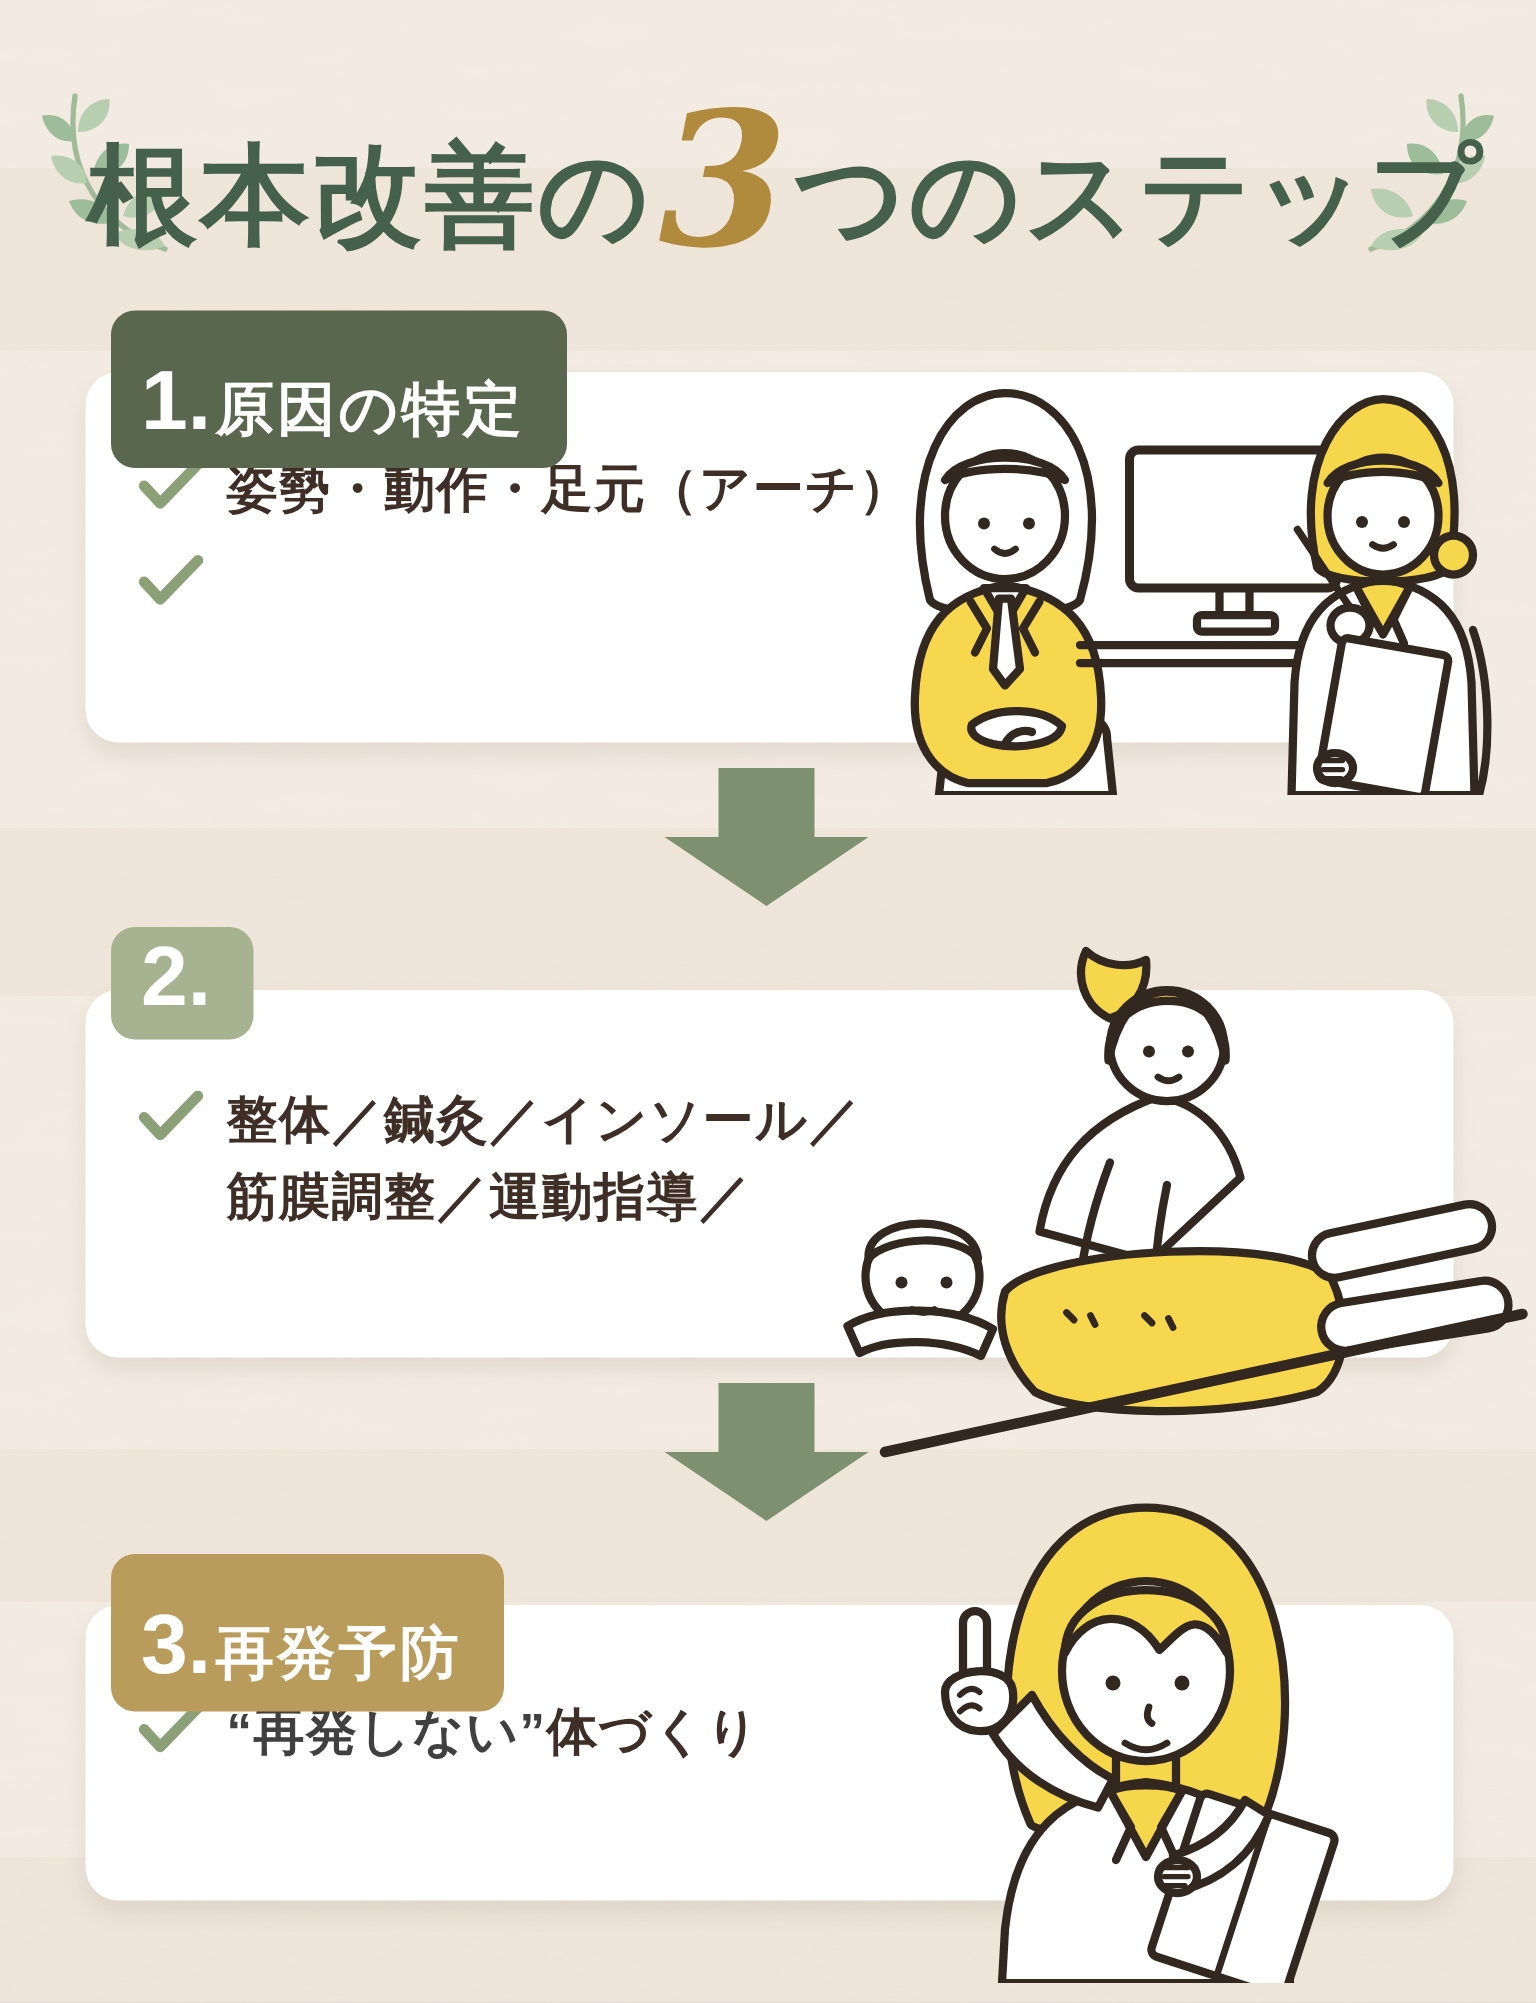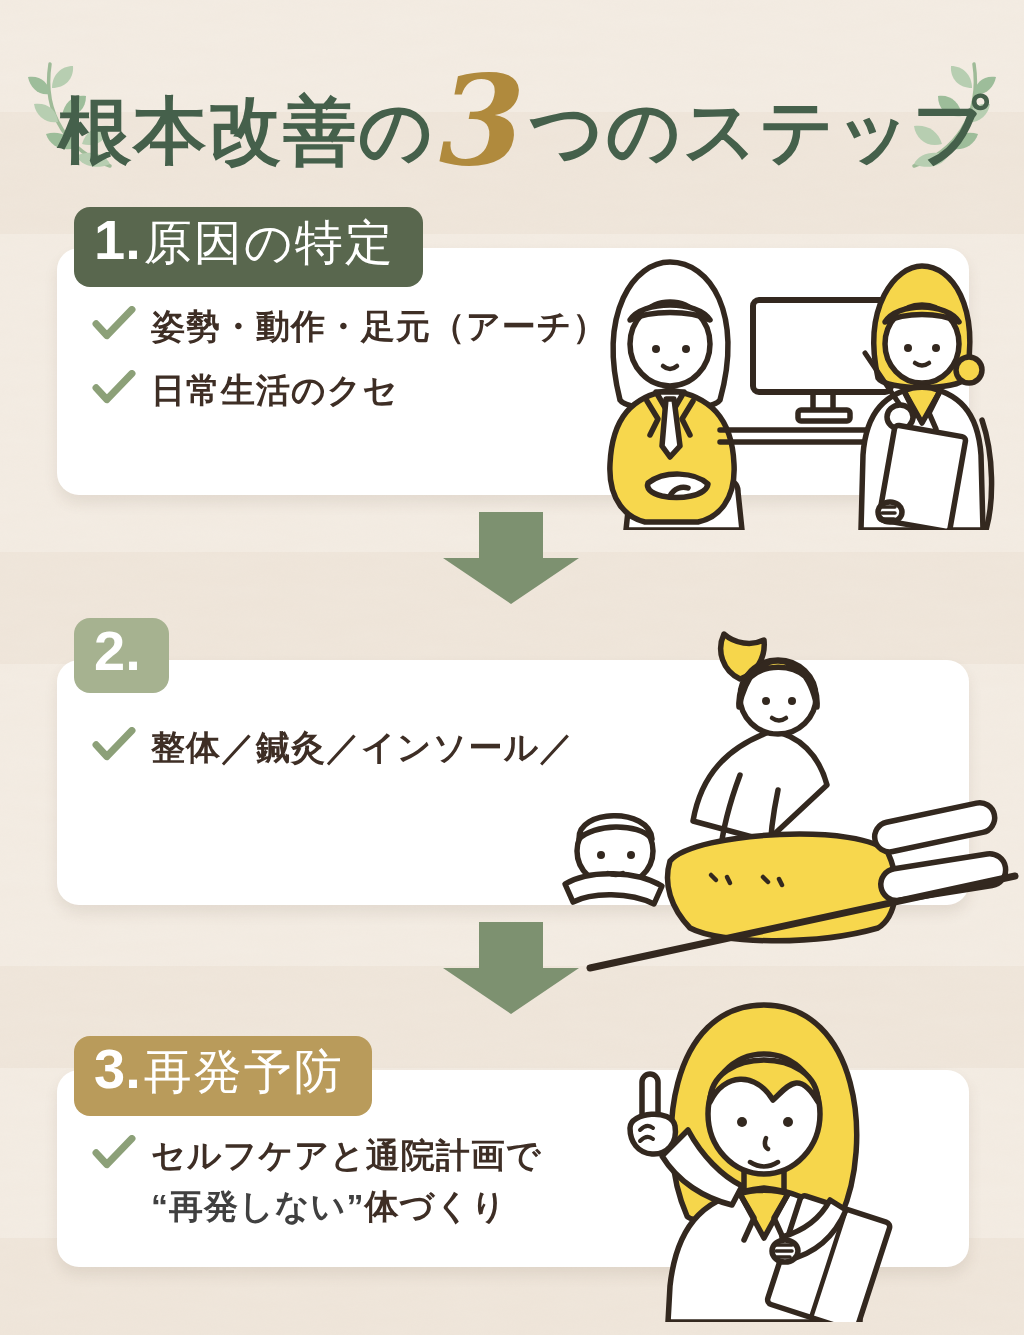--- a/index.html
+++ b/index.html
@@ -20,21 +20,21 @@
   }
   .leaf{position:absolute;z-index:2;}
   .leaf-right{transform:scaleX(-1);}
 
   
   .card{position:absolute;background:#ffffff;border-radius:22px;
         box-shadow:0 8px 14px rgba(90,70,50,.10);z-index:1;}
   .badge{position:absolute;z-index:3;color:#fff;border-radius:16px;
          padding:4px 28px 12px 20px;display:flex;align-items:baseline;gap:3px;white-space:nowrap;}
   .badge .num{font-size:56px;font-weight:bold;line-height:1.05;}
-  .badge .lbl{font-size:48px;font-weight:normal;letter-spacing:2px;}
+  .badge .lbl{font-size:39px;font-weight:bold;letter-spacing:2px;margin-top:35px;}
   .b1{background:#59674e;}
   .b2{background:#a6b290;}
   .b3{background:#b99b5b;}
 
   
   .checks{position:absolute;display:flex;flex-direction:column;gap:13px;z-index:2;}
   .check-row{display:flex;align-items:flex-start;gap:15px;}
   .check-row svg{flex:0 0 auto;margin-top:5px;}
   .check-text{font-size:34px;font-weight:bold;color:#3e2e25;letter-spacing:1px;line-height:1.5;}
   .accent-green{color:#404040;}
@@ -99,21 +99,20 @@
     <div class="check-row">
       <svg width="44" height="34" viewBox="0 0 48 38">
         <path d="M4 20 L16 33 L44 4" fill="none" stroke="#8ca078" stroke-width="8" stroke-linecap="round" stroke-linejoin="round"></path>
       </svg>
       <div class="check-text">姿勢・動作・足元（アーチ）・筋力</div>
     </div>
     <div class="check-row">
       <svg width="44" height="34" viewBox="0 0 48 38">
         <path d="M4 20 L16 33 L44 4" fill="none" stroke="#8ca078" stroke-width="8" stroke-linecap="round" stroke-linejoin="round"></path>
       </svg>
-      <div class="check-text">日常生活のクセ</div>
     </div>
   </div>
 
   <svg class="illus" style="left:570px;top:250px;" width="435" height="280" viewBox="0 0 435 280" fill="none" stroke-linecap="round" stroke-linejoin="round">
     <g stroke="#33281f" stroke-width="5.5">
 
       <path d="M60,242 C58,212 170,212 168,242 L172,280 L56,280 Z" fill="#fff"></path>
 
       <path d="M50,150 C28,62 64,12 100,12 C140,12 174,64 150,150 C142,163 58,163 50,150 Z" fill="#fff"></path>
 
@@ -177,20 +176,21 @@
     <span class="num">2.</span>
   </div>
 
   <div class="checks" style="left:92px;top:722px;font-family:Liberation Serif, serif;">
     <div class="check-row">
       <svg width="44" height="34" viewBox="0 0 48 38">
         <path d="M4 20 L16 33 L44 4" fill="none" stroke="#8ca078" stroke-width="8" stroke-linecap="round" stroke-linejoin="round"></path>
       </svg>
       <div class="check-text">
         <div>整体／鍼灸／インソール／</div>
+        <div>筋膜調整／運動指導／</div>
       </div>
     </div>
   </div>
 
   <svg class="illus" style="left:535px;top:625px;" width="485" height="350" viewBox="0 0 485 350" fill="none" stroke-linecap="round" stroke-linejoin="round">
     <g stroke="#33281f" stroke-width="5.5">
 
       <path d="M205,54 C188,46 181,26 189,9 C200,19 217,21 229,15 C231,34 220,49 205,54 Z" fill="#f6d64b"></path>
 
       <path d="M237,106 C192,122 166,150 158,196 L232,216 L292,160 C284,130 264,110 237,106 Z" fill="#fff"></path>
@@ -239,21 +239,20 @@
     <span class="num">3.</span>
     <span class="lbl">再発予防</span>
   </div>
 
   <div class="checks" style="left:92px;top:1130px;">
     <div class="check-row">
       <svg width="44" height="34" viewBox="0 0 48 38">
         <path d="M4 20 L16 33 L44 4" fill="none" stroke="#8ca078" stroke-width="8" stroke-linecap="round" stroke-linejoin="round"></path>
       </svg>
       <div class="check-text">
-        <div>セルフケアと通院計画で</div>
         <div><span class="accent-green">“再発しない”</span><span>体づくり</span></div>
       </div>
     </div>
   </div>
 
   <svg class="illus" style="left:592px;top:990px;" width="420" height="332" viewBox="0 0 420 332" fill="none" stroke-linecap="round" stroke-linejoin="round">
     <g stroke="#33281f" stroke-width="5.5">
 
       <path d="M95,226 C62,152 78,15 172,15 C266,15 282,152 249,226 C240,237 100,237 95,226 Z" fill="#f6d64b"></path>
 

